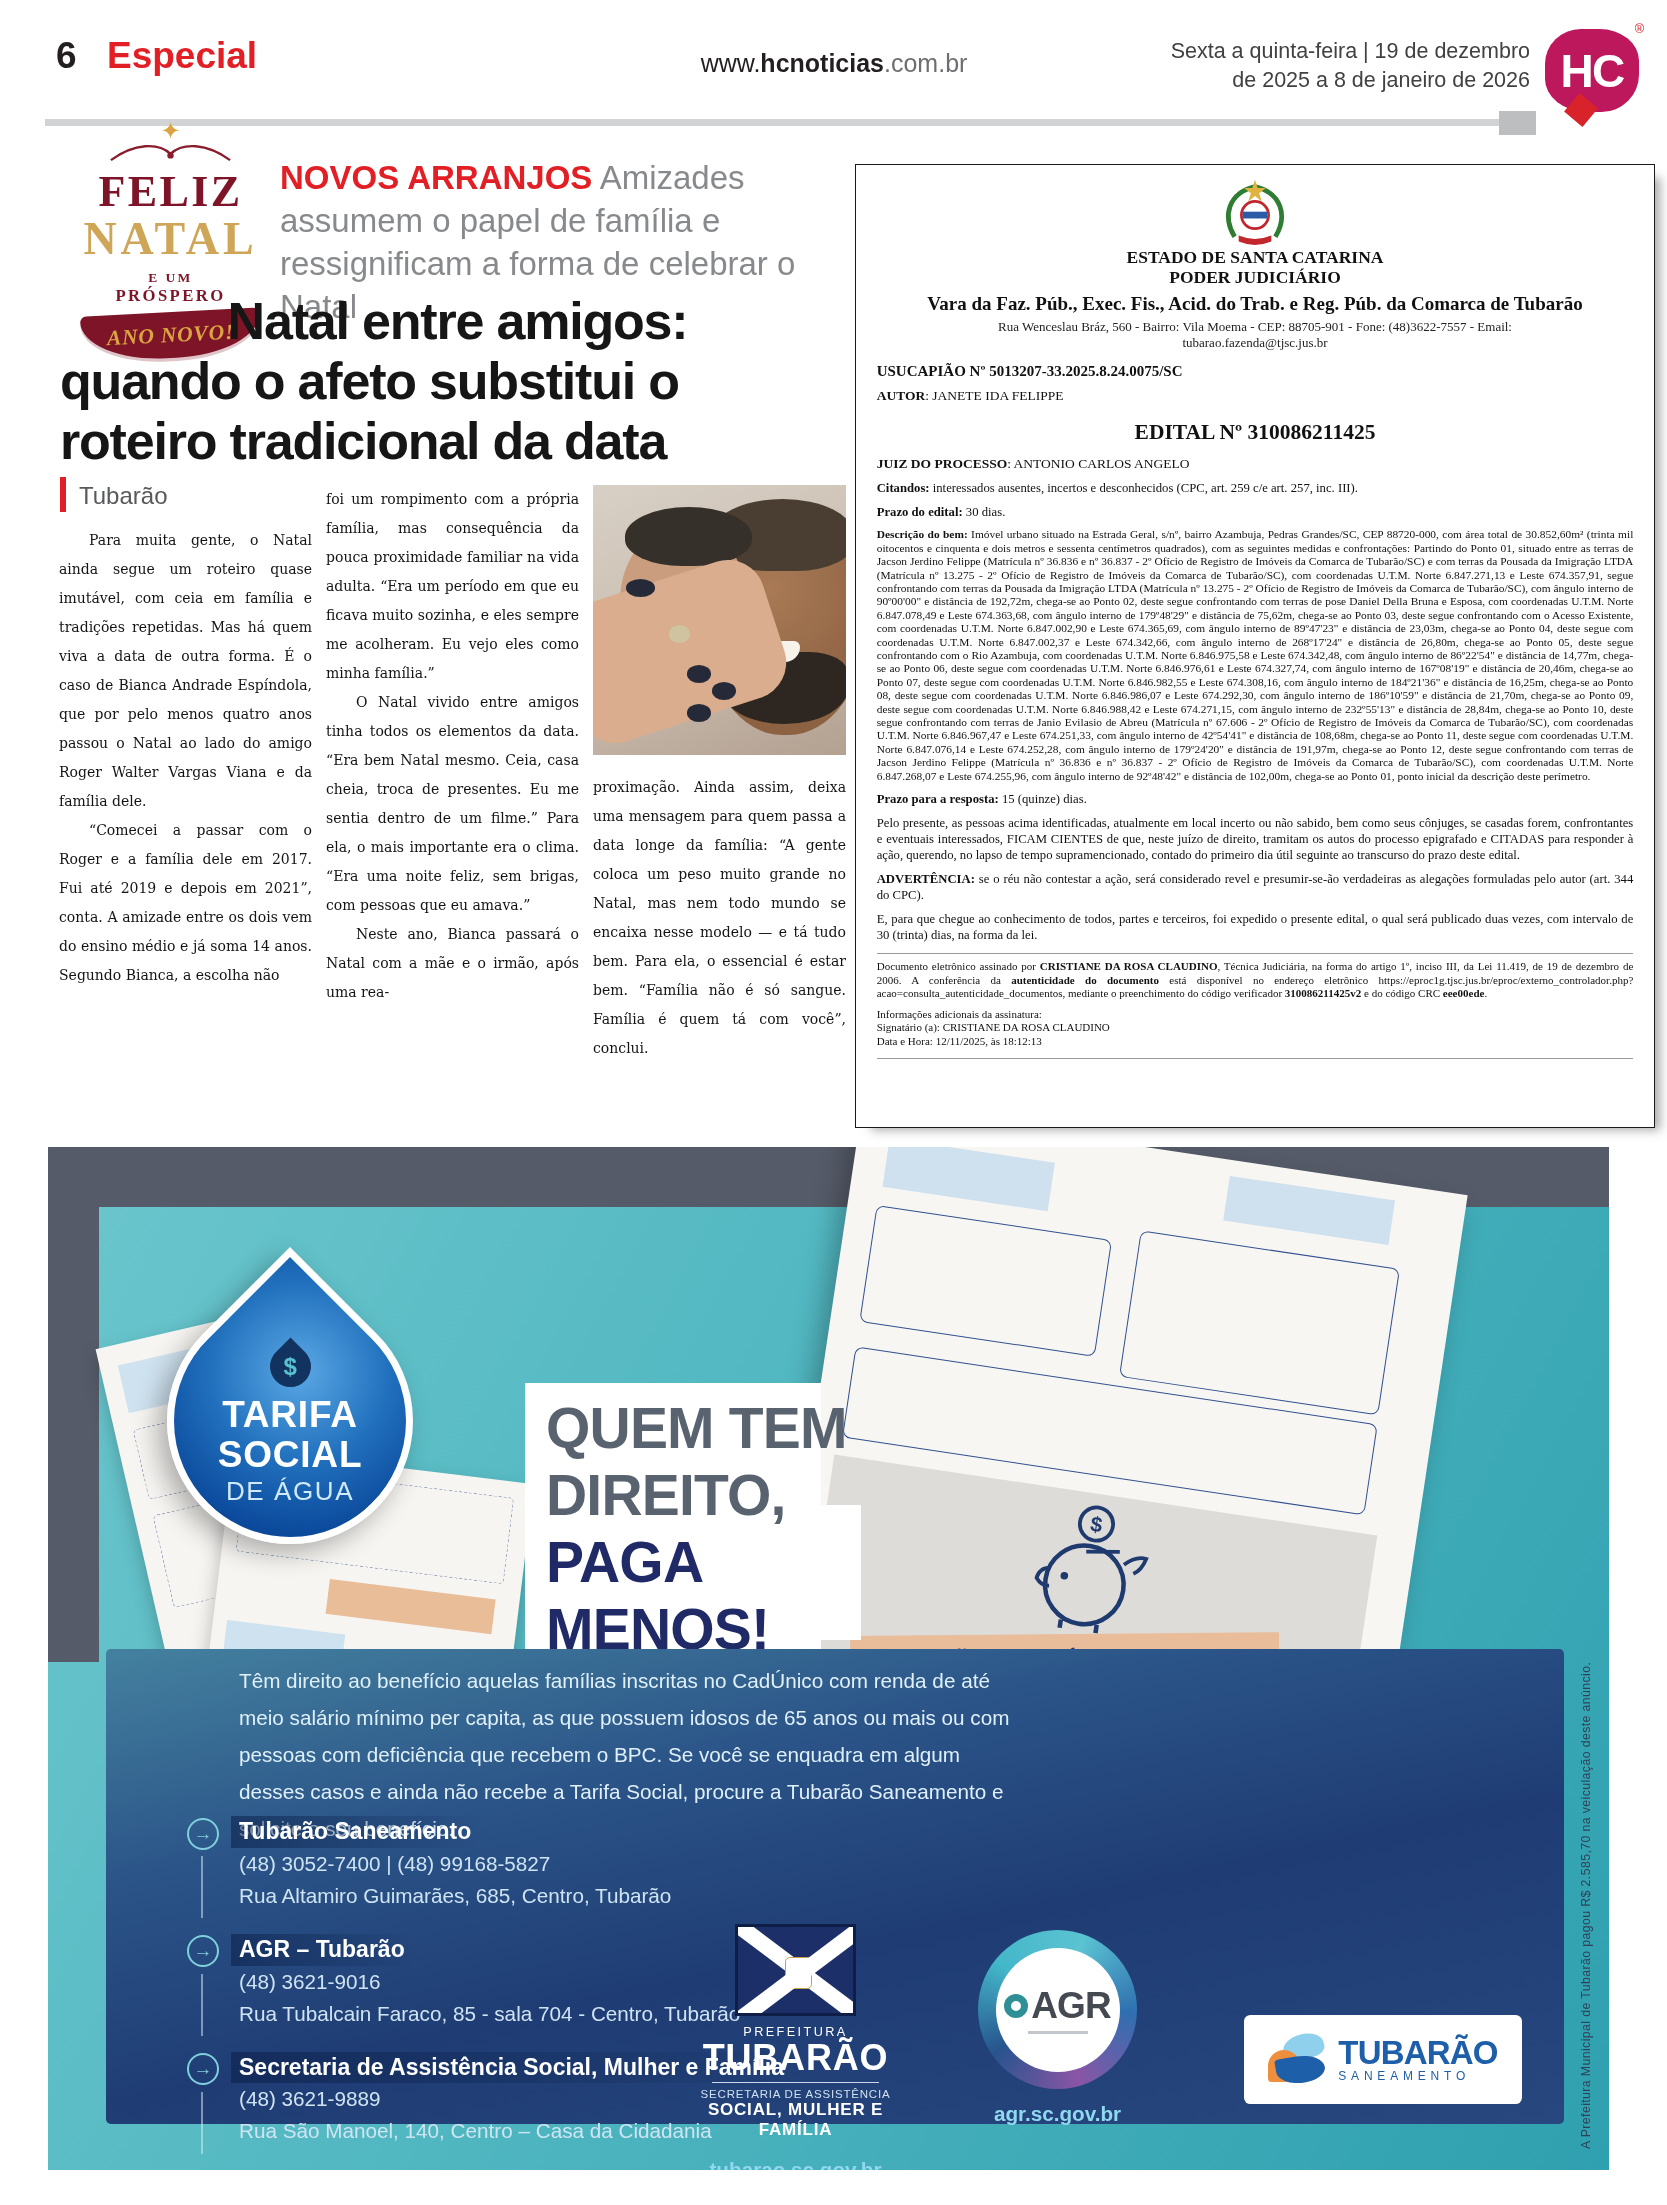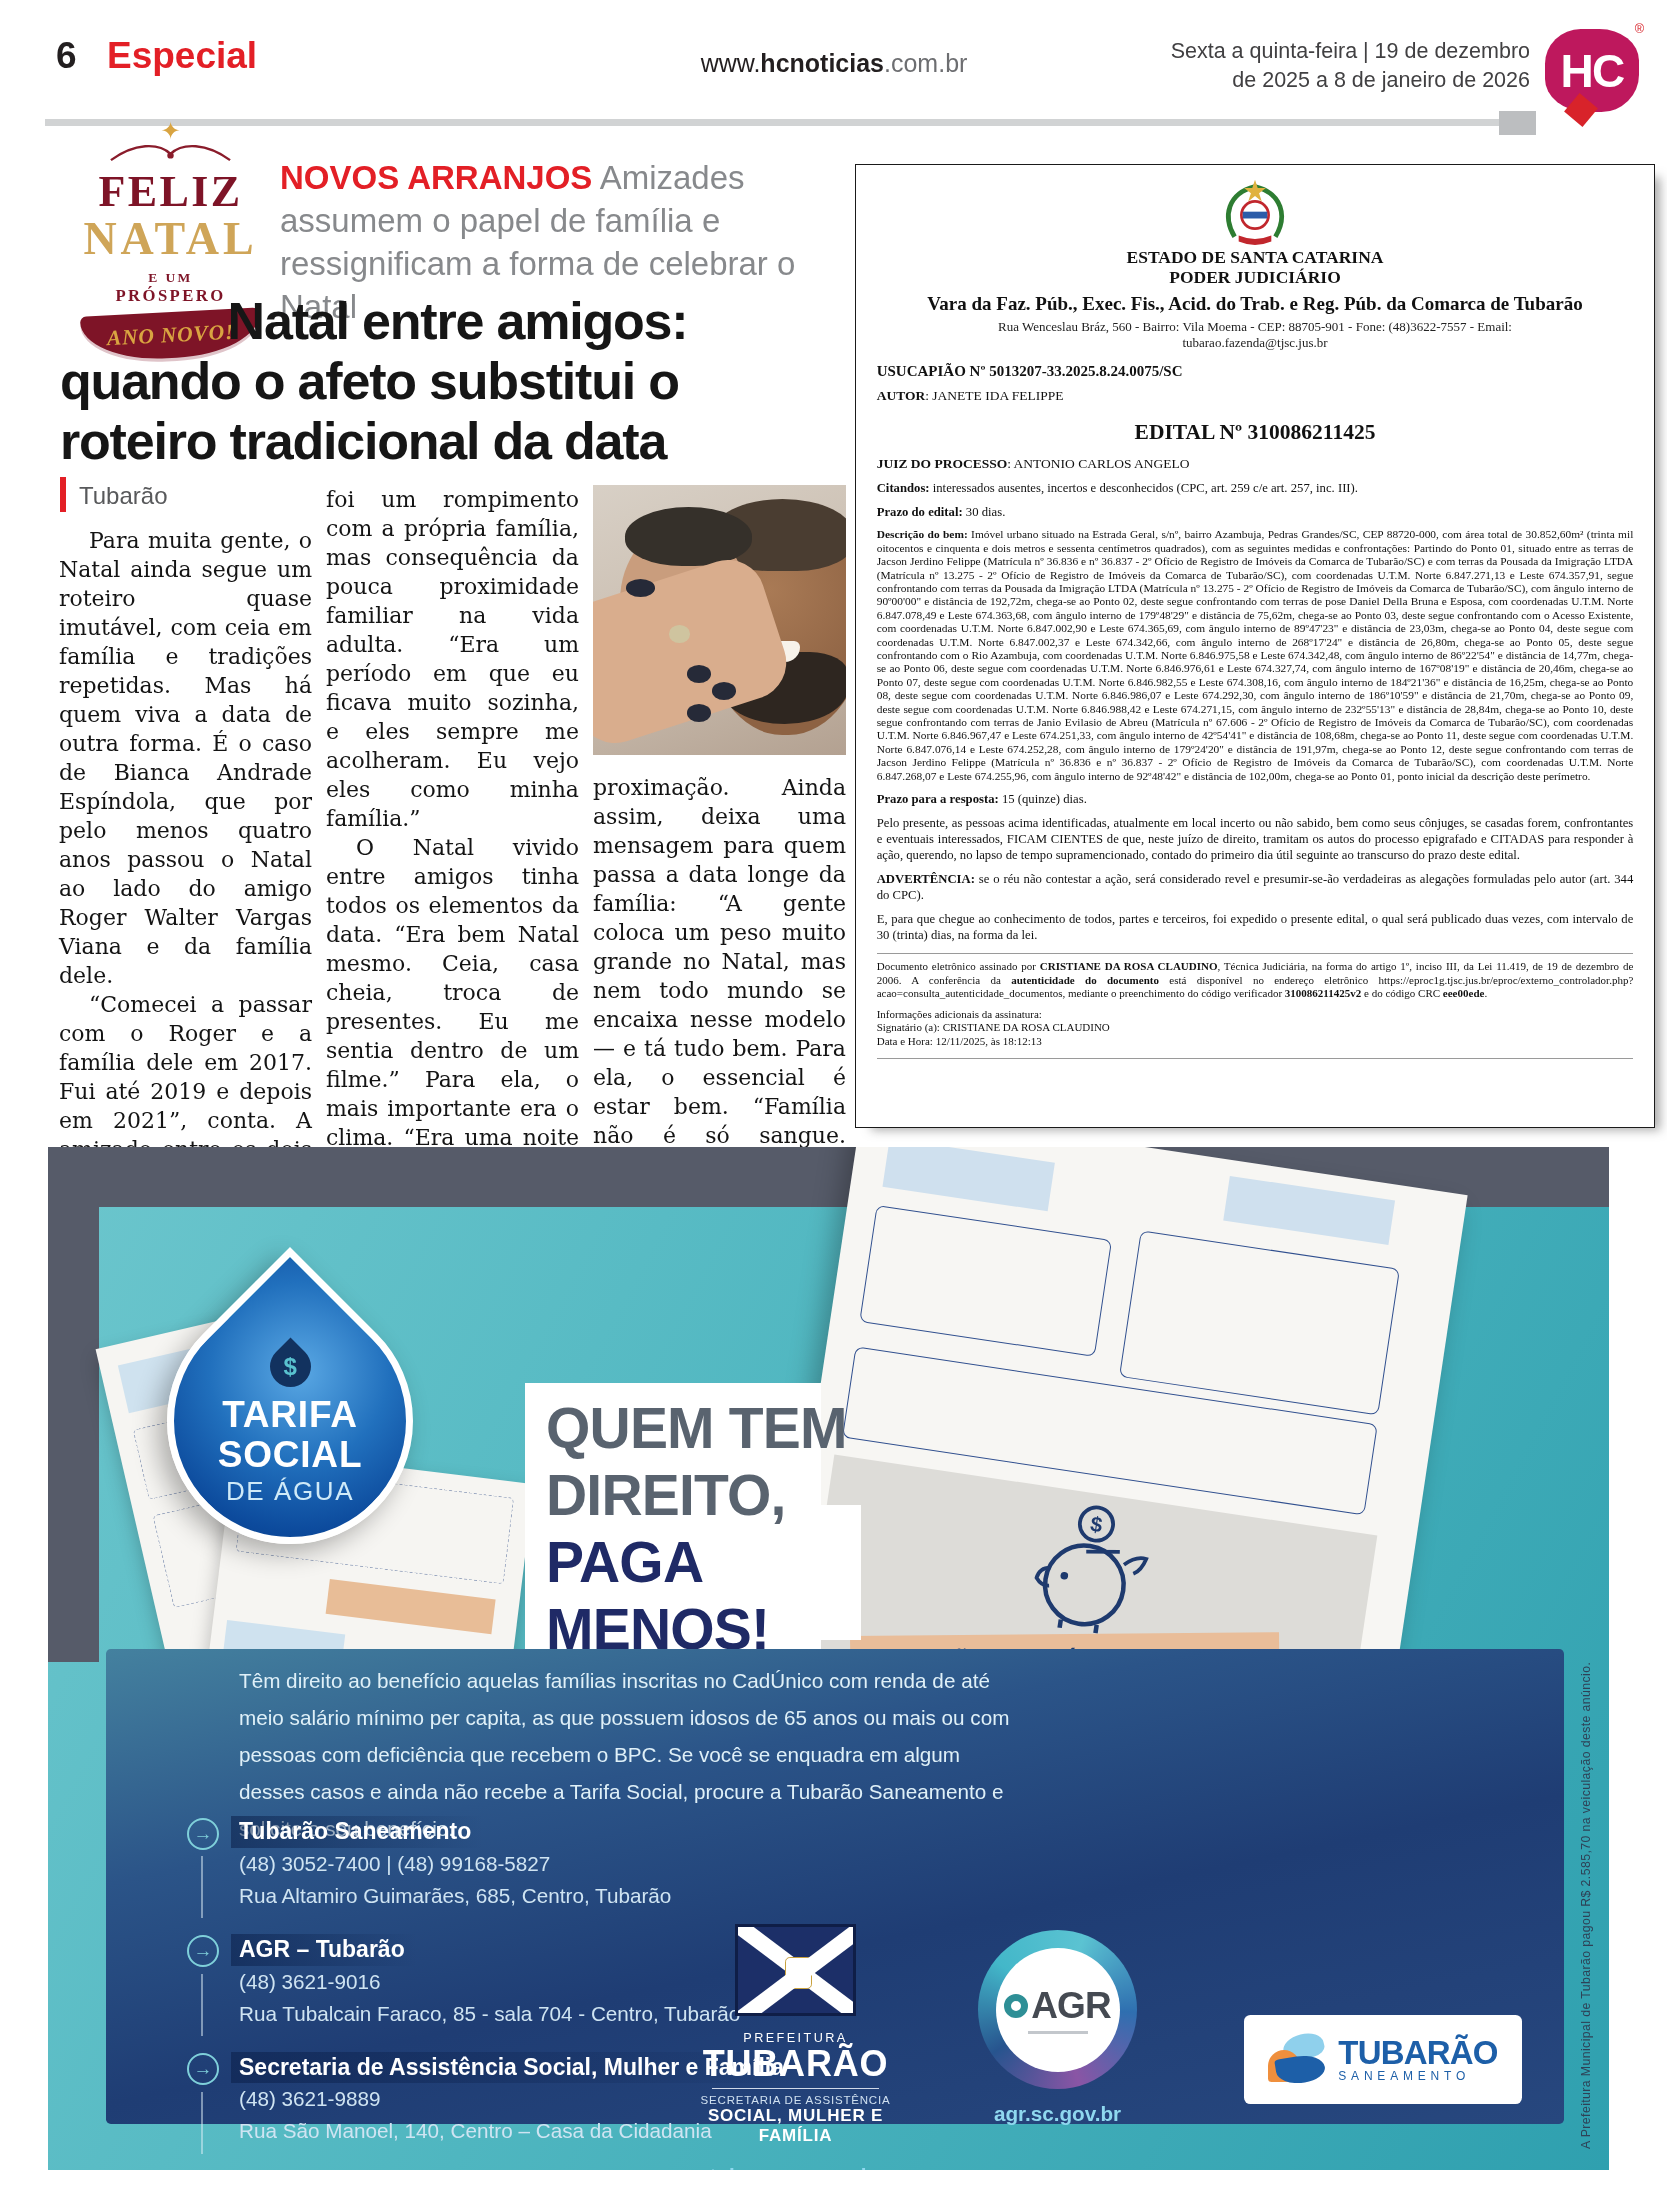--- a/index.html
+++ b/index.html
@@ -39,21 +39,21 @@
   .kicker { left:280px; top:156px; width:564px; font-size:33px; line-height:43px; color:#87898c; }
   .kicker .lbl { color:#e31f26; font-weight:bold; }
   .headline { font-weight:bold; font-size:52px; letter-spacing:-1.2px; color:#161616; line-height:56px; }
   .hl1 { left:60px; top:293px; width:795px; text-align:center; }
   .hl2 { left:60px; top:353px; }
   .hl3 { left:60px; top:413px; }
 
   
   .byline-bar { left:60px; top:477px; width:6.4px; height:35px; background:#e31f26; }
   .byline { left:79px; top:482px; font-size:24px; color:#58595b; }
-  .col { width:253px; font-family:"DejaVu Serif", serif; font-size:22px; line-height:29px; text-align:justify; color:#141414; }
+  .col { width:253px; font-family:"DejaVu Serif", serif; font-size:14px; line-height:29px; text-align:justify; color:#141414; }
   .col p.ind { text-indent:30px; }
   .c1 { left:59px; top:526px; }
   .c2 { left:326px; top:485px; }
   .c3 { left:593px; top:773px; }
 
   
   .photo { left:593px; top:485px; width:253px; height:270px; overflow:hidden;
            background:linear-gradient(160deg,#d8d0c6 0%,#c9bcae 55%,#b3a191 100%); }
   .ph-head-r { position:absolute; right:-19px; top:27px; width:159px; height:223px; background:radial-gradient(circle at 40% 35%,#a97a55,#8d6243 70%); border-radius:46% 44% 48% 48%; }
   .ph-hair-r { position:absolute; right:-8px; top:14.3px; width:143px; height:72px; background:#4a3d31; border-radius:50% 50% 40% 40%; }
@@ -148,21 +148,21 @@
   .c-line { font-size:20.7px; line-height:32px; color:#cfe4f2; }
 
   
   .logo-pref { position:absolute; left:632px; top:777px; width:231px; text-align:center; }
   .flag { position:relative; width:121px; height:92px; margin:0 auto; background:#1c2f68; border:3.2px solid #0f1e47; overflow:hidden; }
   .flag::before, .flag::after { content:""; position:absolute; left:-24px; top:38px; width:175px; height:16px; background:#fff; }
   .flag::before { transform:rotate(37deg); }
   .flag::after { transform:rotate(-37deg); }
   .flag-emblem { position:absolute; left:47px; top:30px; width:27px; height:32px; background:#fff; border-radius:4.8px;
                  border:1.6px solid #c9a23f; }
-  .lp-small { margin-top:15px; font-size:12.7px; letter-spacing:2.4px; color:#fff; }
+  .lp-small { margin-top:9px; font-size:12.7px; letter-spacing:2.4px; color:#fff; }
   .lp-big { font-size:36px; font-weight:bold; color:#fff; letter-spacing:0.8px; line-height:38px; }
   .lp-rule { width:167px; height:1.6px; background:#cfd8e8; margin:4.8px auto; }
   .lp-sub1 { font-size:11.5px; color:#cfe0f0; letter-spacing:0.8px; }
   .lp-sub2 { font-size:17px; color:#ffffff; font-weight:bold; letter-spacing:0.8px; }
   .lp-url { margin-top:17.5px; font-size:20.7px; font-weight:bold; color:#8fd8ef; }
 
   .logo-agr { position:absolute; left:914px; top:783px; width:191px; text-align:center; }
   .agr-ring { width:159px; height:159px; border-radius:50%; margin:0 auto;
               background:conic-gradient(from 20deg,#5bc3d2,#2f6fb0,#8a55a5,#27548e,#43b7c9,#5bc3d2);
               display:flex; align-items:center; justify-content:center; }

